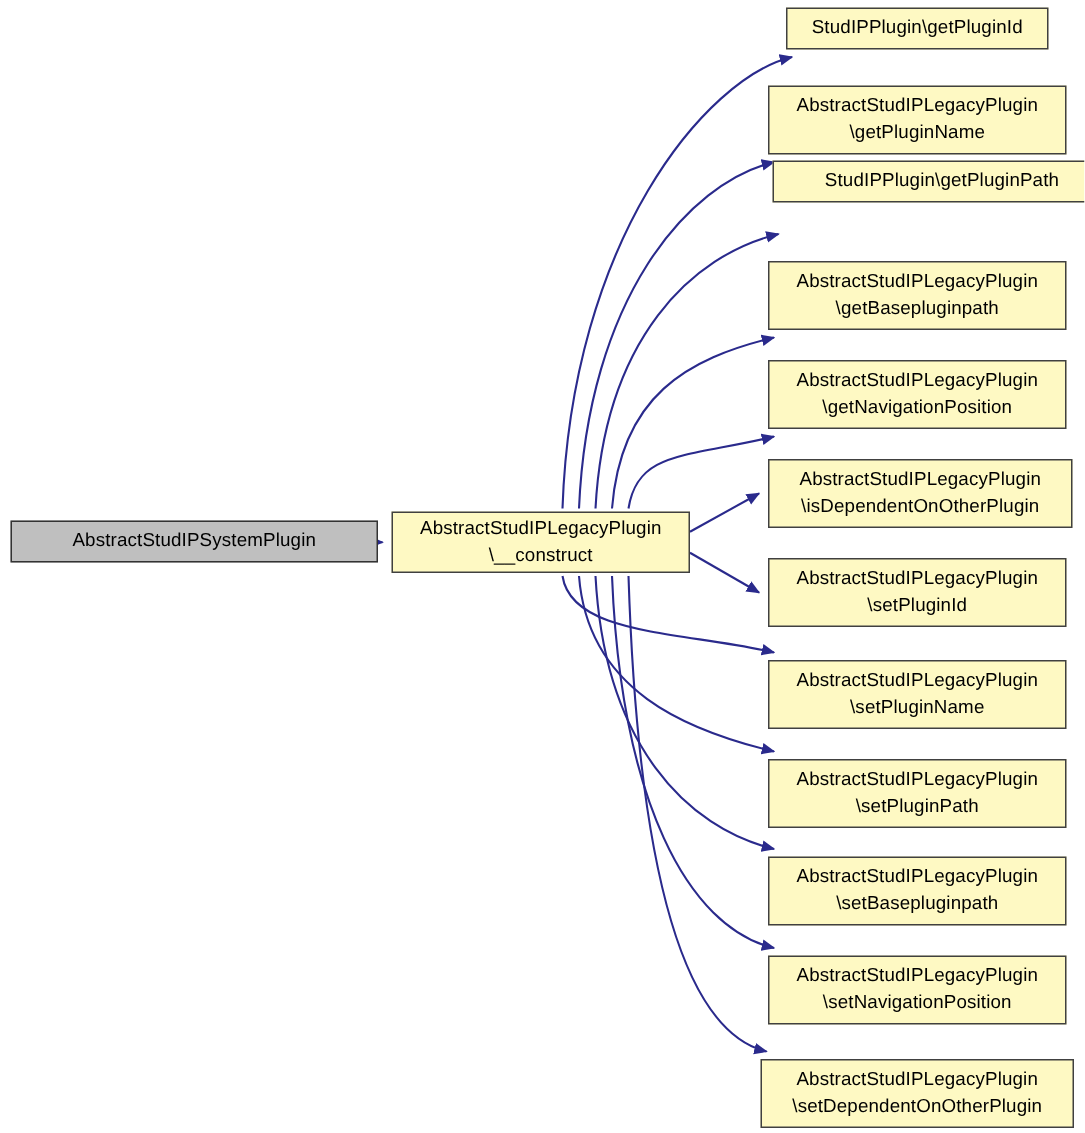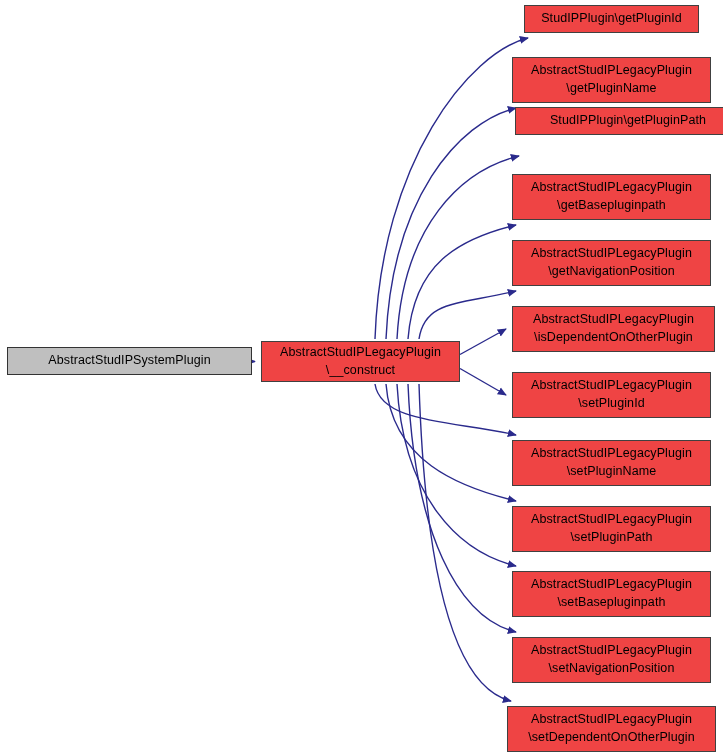--- a/index.html
+++ b/index.html
@@ -24,21 +24,21 @@
     pointer-events: none;
   }
   .node {
     position: absolute;
     box-sizing: border-box;
     display: flex;
     align-items: center;
     justify-content: center;
     text-align: center;
     border: 1px solid #404040;
-    background: #ef4444;
+    background: #fef9c3;
     color: #000000;
     font-size: 12.5px;
     line-height: 1.42;
     letter-spacing: 0.1px;
     white-space: pre-line;
     padding: 0 3px;
   }
   .node.root {
     background: #bfbfbf;
     border-color: #333333;

